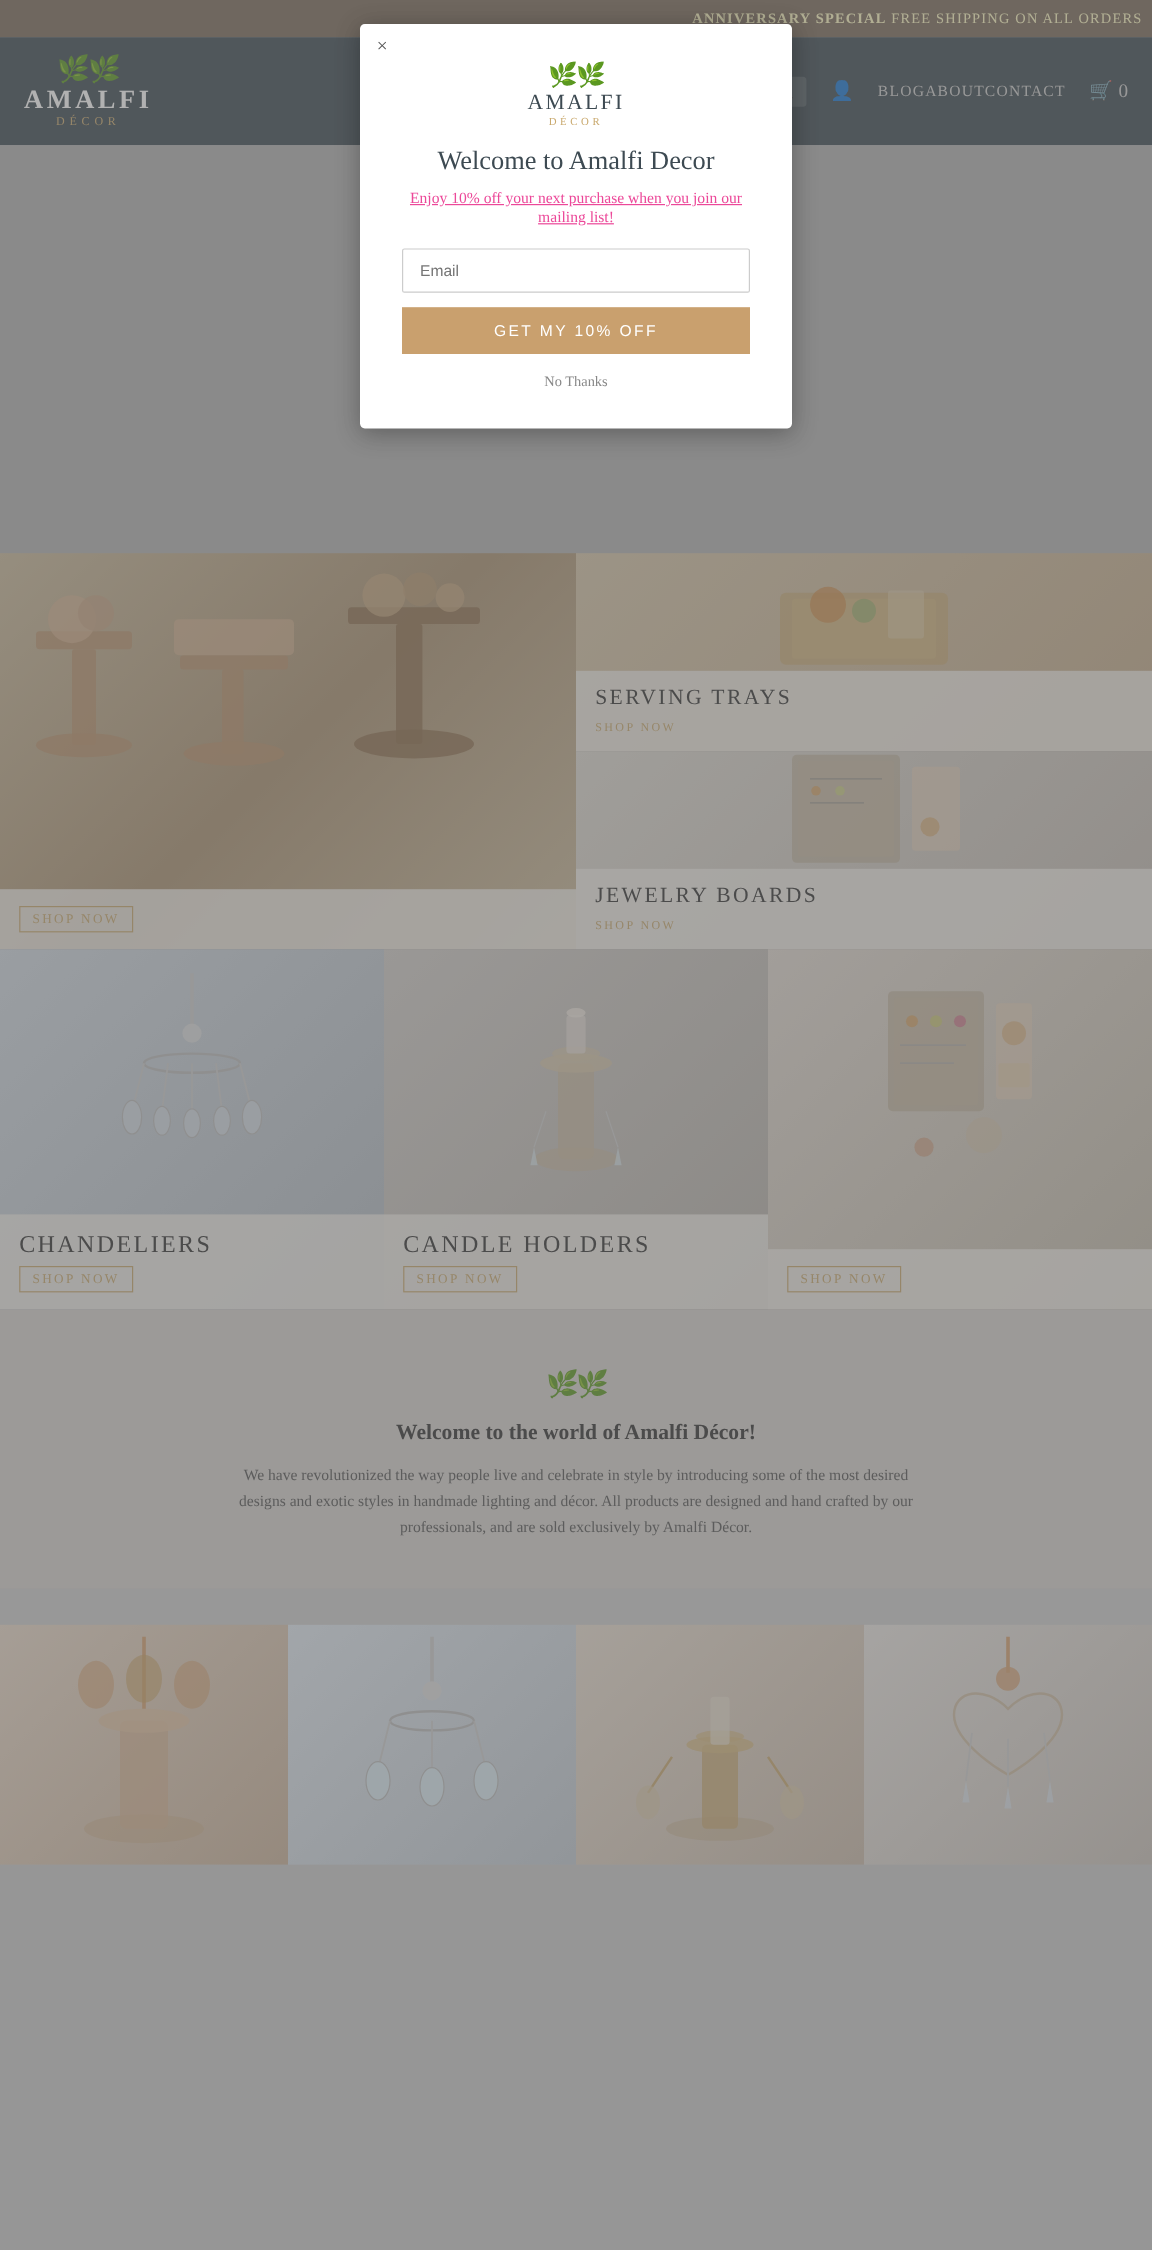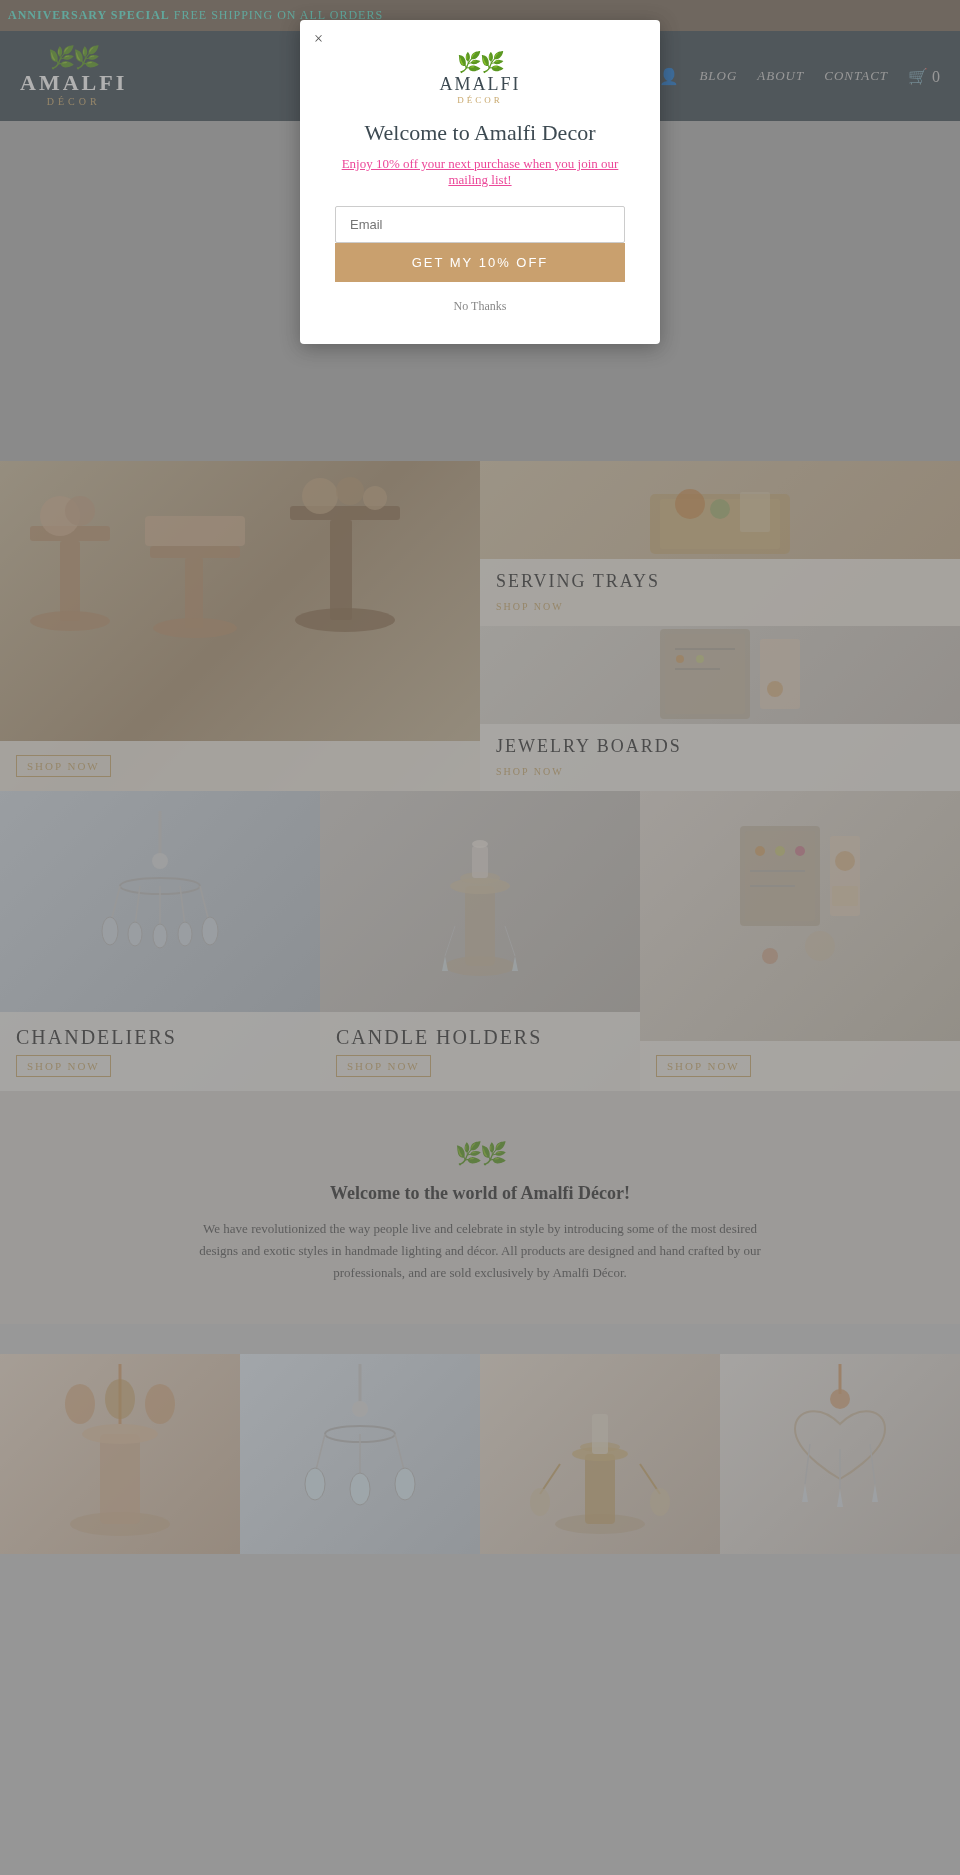--- a/index.html
+++ b/index.html
@@ -1,22 +1,22 @@
 <!DOCTYPE html>
 <html><head>
   <meta charset="utf-8">
   <style>
     * { margin: 0; padding: 0; box-sizing: border-box; }
     body { font-family: 'Georgia', serif; background: #c8c8c8; width: 960px; }
 
     
     .announcement-bar {
       background: #7a6a5a;
-      color: #5eead4;
-      text-align: left;
+      color: #fef9c3;
+      text-align: right;
       padding: 8px;
       font-size: 12px;
       letter-spacing: 1px;
     }
     .announcement-bar strong { font-weight: bold; }
 
     
     .header {
       background: #3d4a52;
       display: flex;
@@ -65,22 +65,20 @@
       border: none;
       color: #ccc;
       font-size: 12px;
       outline: none;
       width: 120px;
     }
     .search-icon { color: #aaa; font-size: 12px; }
     .header-nav {
       display: flex;
       align-items: center;
-      gap: 20px;
-      font-style: italic;
     }
     .header-nav a {
       color: #ccc;
       text-decoration: none;
       font-size: 13px;
       letter-spacing: 1px;
     }
     .user-icon, .cart-icon {
       color: #ccc;
       font-size: 16px;
@@ -154,21 +152,21 @@
       margin-bottom: 18px;
       text-decoration: underline;
     }
     .modal input[type="email"] {
       width: 100%;
       border: 1px solid #ccc;
       padding: 10px 14px;
       font-size: 13px;
       color: #000000;
       outline: none;
-      margin-bottom: 0;
+      margin-bottom: 12px;
       border-radius: 2px;
     }
     .modal-btn {
       width: 100%;
       background: #c9a06e;
       color: #fff;
       border: none;
       padding: 12px;
       font-size: 13px;
       letter-spacing: 2px;

